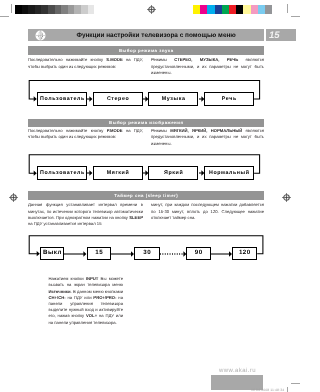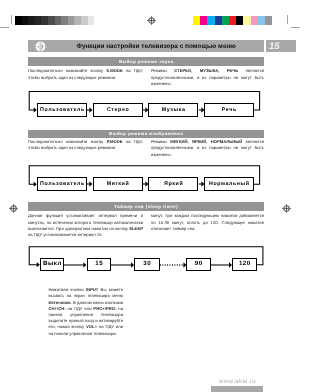--- a/index.html
+++ b/index.html
@@ -1,18 +1,18 @@
 <!DOCTYPE html>
 <html lang="ru"><head>
 <meta charset="utf-8">
 <style>
   html,body{margin:0;padding:0;}
   body{width:300px;height:392px;background:#fff;font-family:"Liberation Sans",sans-serif;overflow:hidden;position:relative;
        -webkit-font-smoothing:antialiased;text-rendering:geometricPrecision;}
-  .page{position:absolute;left:0;top:15px;width:300px;height:352px;}
+  .page{position:absolute;left:0;top:4px;width:300px;height:352px;}
   .cropv{position:absolute;width:1px;background:#a5a5a5;}
   .croph{position:absolute;height:1px;background:#a5a5a5;}
   .strip{position:absolute;display:flex;}
   .strip div{height:100%;flex:1 1 auto;}
   .hdr{position:absolute;background:#a8a8a8;}
   .hdr-title{position:absolute;color:#111;font-weight:bold;font-size:6.45px;white-space:nowrap;}
   .pagenum-box{position:absolute;background:#a8a8a8;}
   .pagenum{position:absolute;color:#f2f2f2;font-weight:bold;font-style:italic;font-size:9.5px;}
   .secbar{position:absolute;background:#949494;}
   .secbar-label{position:absolute;color:#fff;font-size:4.35px;letter-spacing:0.52px;text-indent:0.52px;font-weight:bold;text-align:center;white-space:nowrap;}

